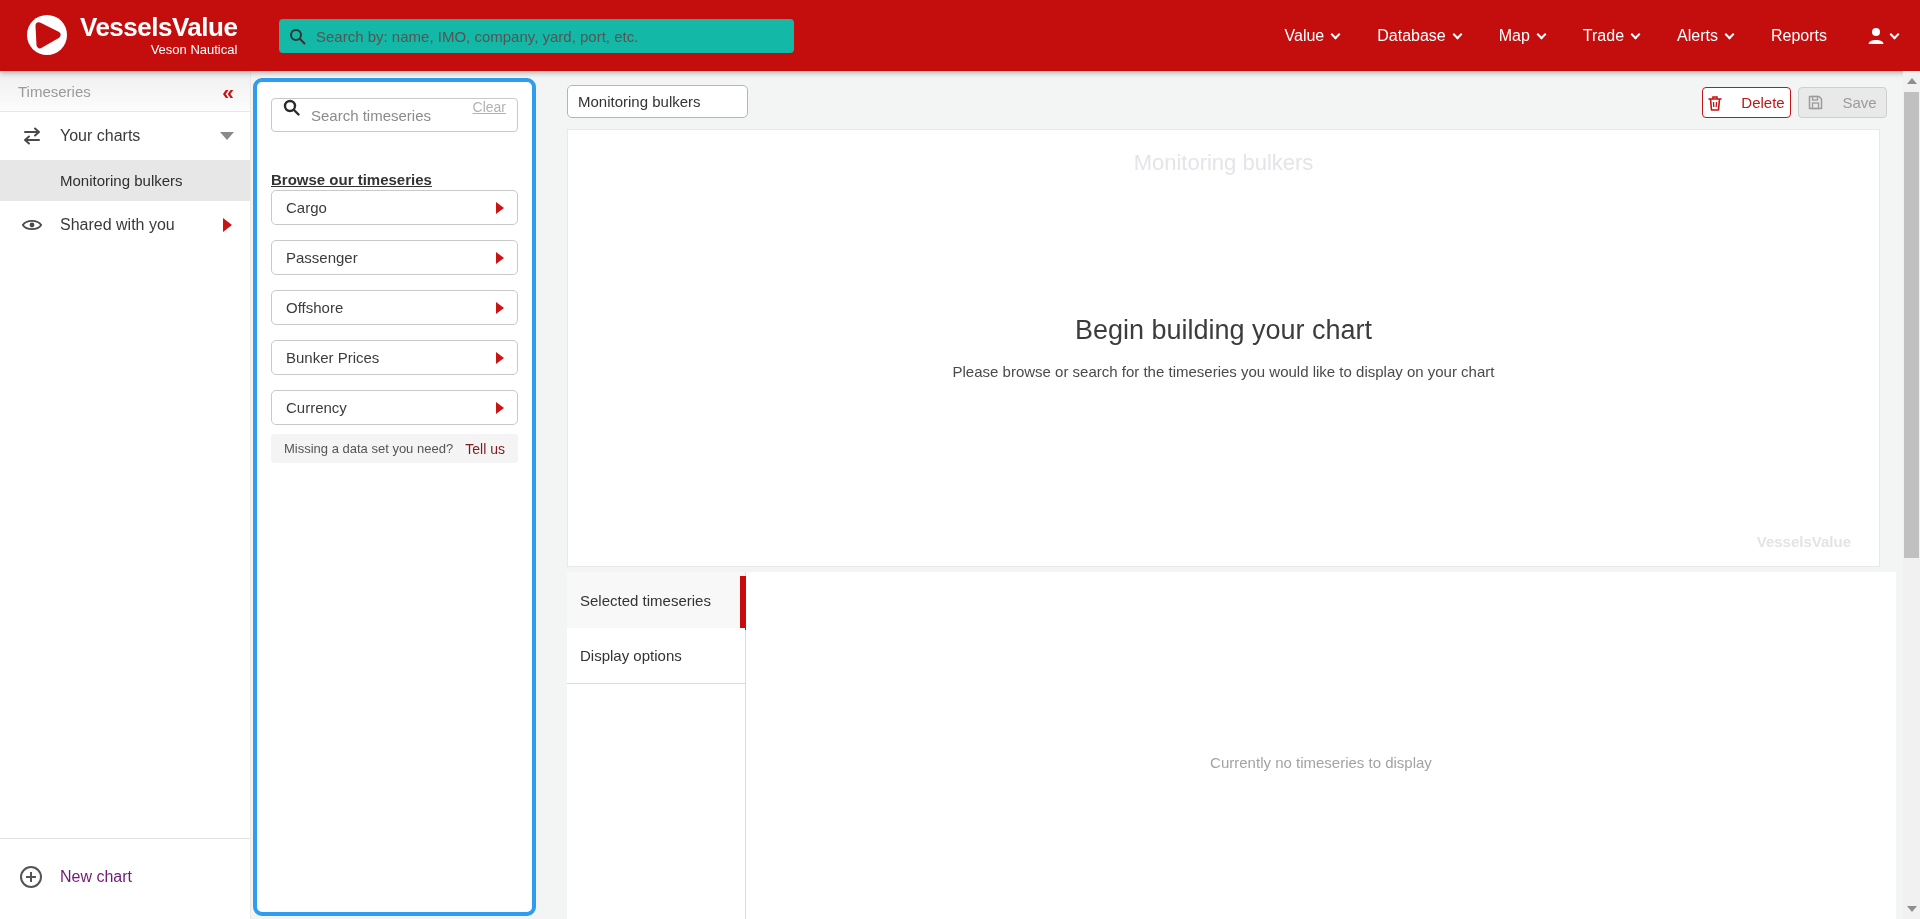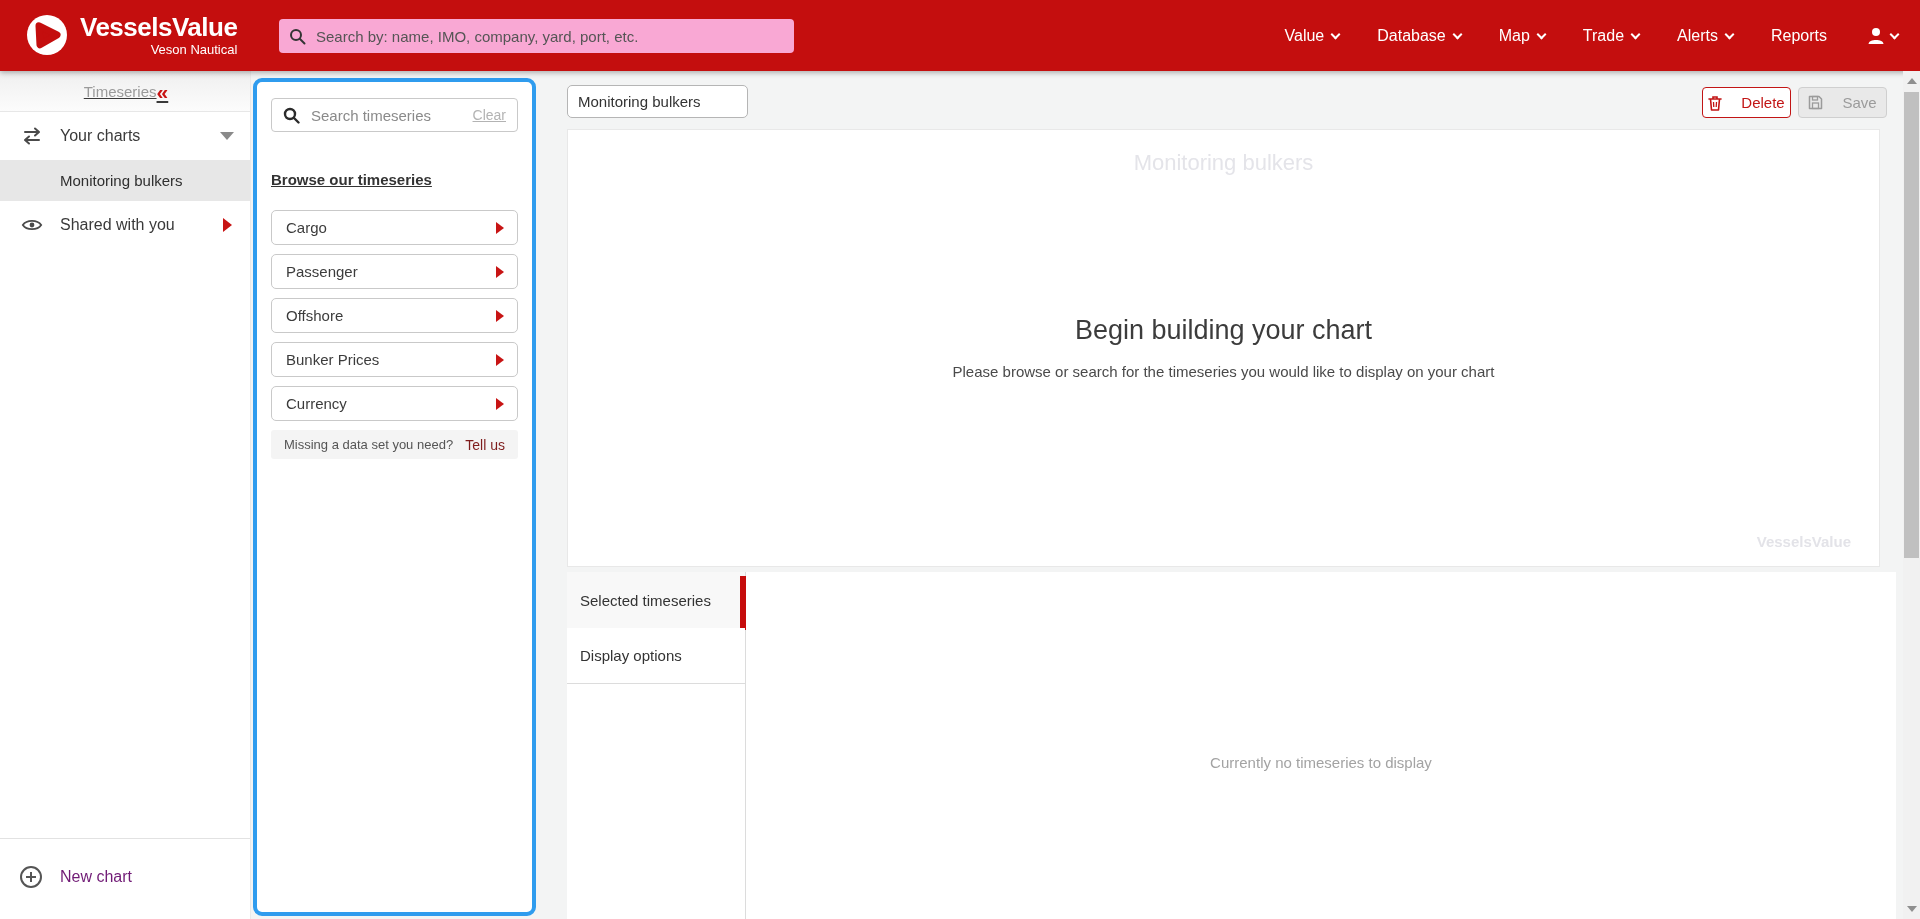--- a/index.html
+++ b/index.html
@@ -14,21 +14,21 @@
     position:absolute; top:0; left:0; width:1920px; height:71px;
     background:#c40e0e; z-index:20; box-shadow:0 2px 5px rgba(0,0,0,.28);
   }
   .logo { position:absolute; left:26px; top:14px; display:flex; align-items:flex-start; cursor:pointer; }
   .logo-mark { width:42px; height:42px; }
   .logo-text { margin-left:12px; }
   .logo-title { color:#fff; font-size:26px; font-weight:bold; letter-spacing:-0.5px; line-height:26px; }
   .logo-sub { color:#fff; font-size:13px; text-align:right; margin-top:2px; }
   .hdr-search {
     position:absolute; left:279px; top:19px; width:515px; height:34px;
-    background:#f9a8d4; border-radius:4px; display:flex; align-items:center; padding:0 10px;
+    background:#14b8a6; border-radius:4px; display:flex; align-items:center; padding:0 10px;
   }
   .hdr-search svg { flex:0 0 auto; }
   .hdr-search input {
     border:0; outline:none; background:transparent; margin-left:8px; width:100%;
     font-size:15px; color:#444; font-family:"Liberation Sans", sans-serif;
   }
   .hdr-search input::placeholder { color:#555; opacity:1; }
   .nav {
     position:absolute; right:22px; top:0; height:71px; display:flex; align-items:center; gap:38px;
   }
@@ -39,24 +39,23 @@
   }
   .user-item { display:flex; align-items:center; cursor:pointer; }
   .user-item .chev { margin-left:4px; }
 
   
   .sidebar {
     position:absolute; top:71px; left:0; width:251px; height:848px;
     background:#fff; border-right:1px solid #e9e9e9;
   }
   .ts-header {
-    height:41px; display:flex; align-items:center; justify-content:center;
+    height:41px; display:flex; align-items:center; justify-content:space-between;
     padding:0 16px 0 18px; border-bottom:1px solid #e7e7e7;
     background:linear-gradient(#efefef, #fcfcfc);
-    text-decoration:underline;
   }
   .ts-label { color:#9a9a9a; font-size:15px; }
   .collapse { color:#c81414; font-size:21px; font-weight:bold; line-height:1; cursor:pointer; }
   .side-row {
     height:48px; display:flex; align-items:center; position:relative; cursor:pointer; background:#fff;
   }
   .side-row .icon { position:absolute; left:21px; width:22px; height:22px; display:flex; align-items:center; justify-content:center; color:#4a4a4a; }
   .side-row .lbl { margin-left:60px; font-size:16px; color:#3a3a3a; }
   .side-sub {
     height:41px; background:#e7e7e7; display:flex; align-items:center; cursor:pointer;
@@ -78,30 +77,30 @@
   .new-chart .icon { position:absolute; left:19px; width:24px; height:24px; color:#555; }
   .new-chart .lbl { margin-left:60px; font-size:16px; color:#701a75; }
 
   
   .browse {
     position:absolute; left:253px; top:78px; width:283px; height:838px; z-index:15;
     background:#fff; border:4px solid #2f9cee; border-radius:9px; padding:16px 14px;
   }
   .b-search {
     height:34px; border:1px solid #c9c9c9; border-radius:4px;
-    display:flex; align-items:center; padding:0 11px; background:#fff;
+    display:flex; padding:0 11px; background:#fff;
   }
   .b-search input {
     border:0; outline:none; background:transparent; margin-left:9px; flex:1; min-width:0;
     font-size:15px; color:#444; font-family:"Liberation Sans", sans-serif;
   }
   .b-search input::placeholder { color:#8a8a8a; opacity:1; }
   .b-clear { color:#b3b3b3; font-size:14px; cursor:pointer; flex:0 0 auto;text-decoration:underline; }
   .b-heading { margin-top:39px; font-size:15px; font-weight:bold; color:#333;text-decoration:underline; }
-  .b-cats { margin-top:22px; display:flex; flex-direction:column; gap:9px; }
+  .b-cats { margin-top:2px; display:flex; flex-direction:column; gap:15px; }
   .b-cat {
     height:35px; border:1px solid #c9c9c9; border-radius:5px; background:#fff;
     display:flex; align-items:center; justify-content:space-between; padding:0 13px 0 14px; cursor:pointer;
   }
   .b-cat .lbl { font-size:15px; color:#3c3c3c; }
   .b-cat .tri {
     width:0; height:0; border-top:6px solid transparent; border-bottom:6px solid transparent;
     border-left:8px solid #c81414;
   }
   .b-missing {

